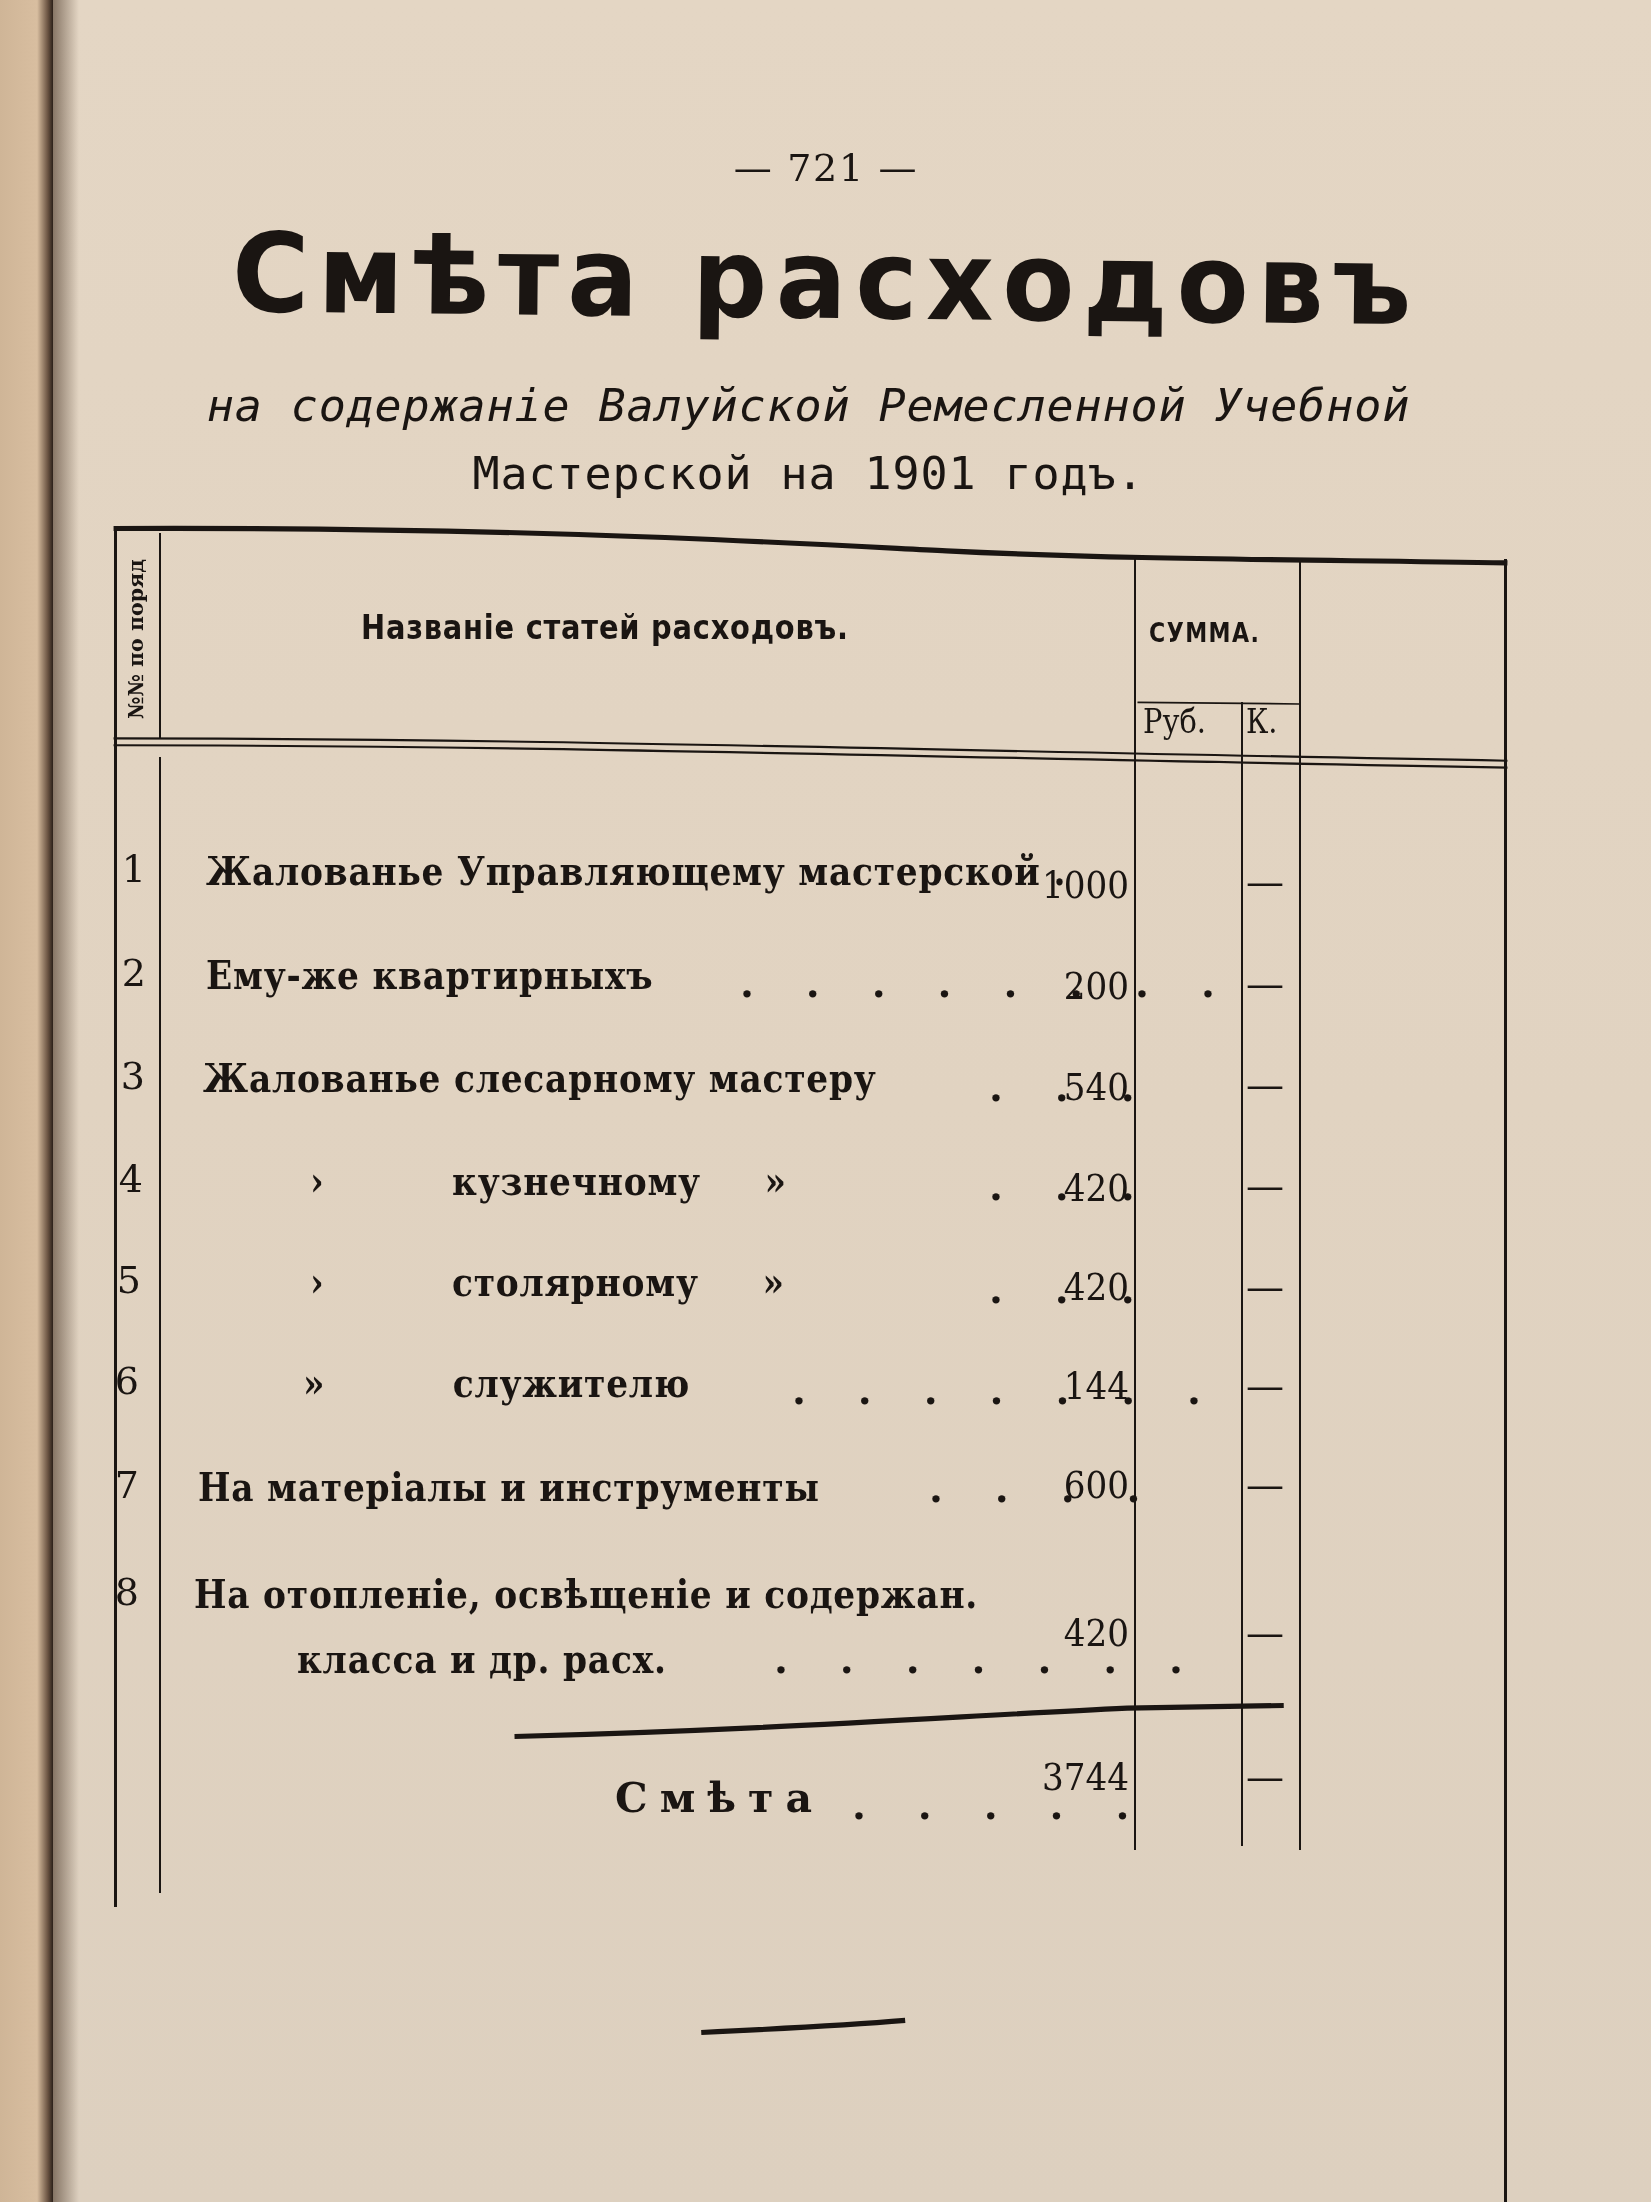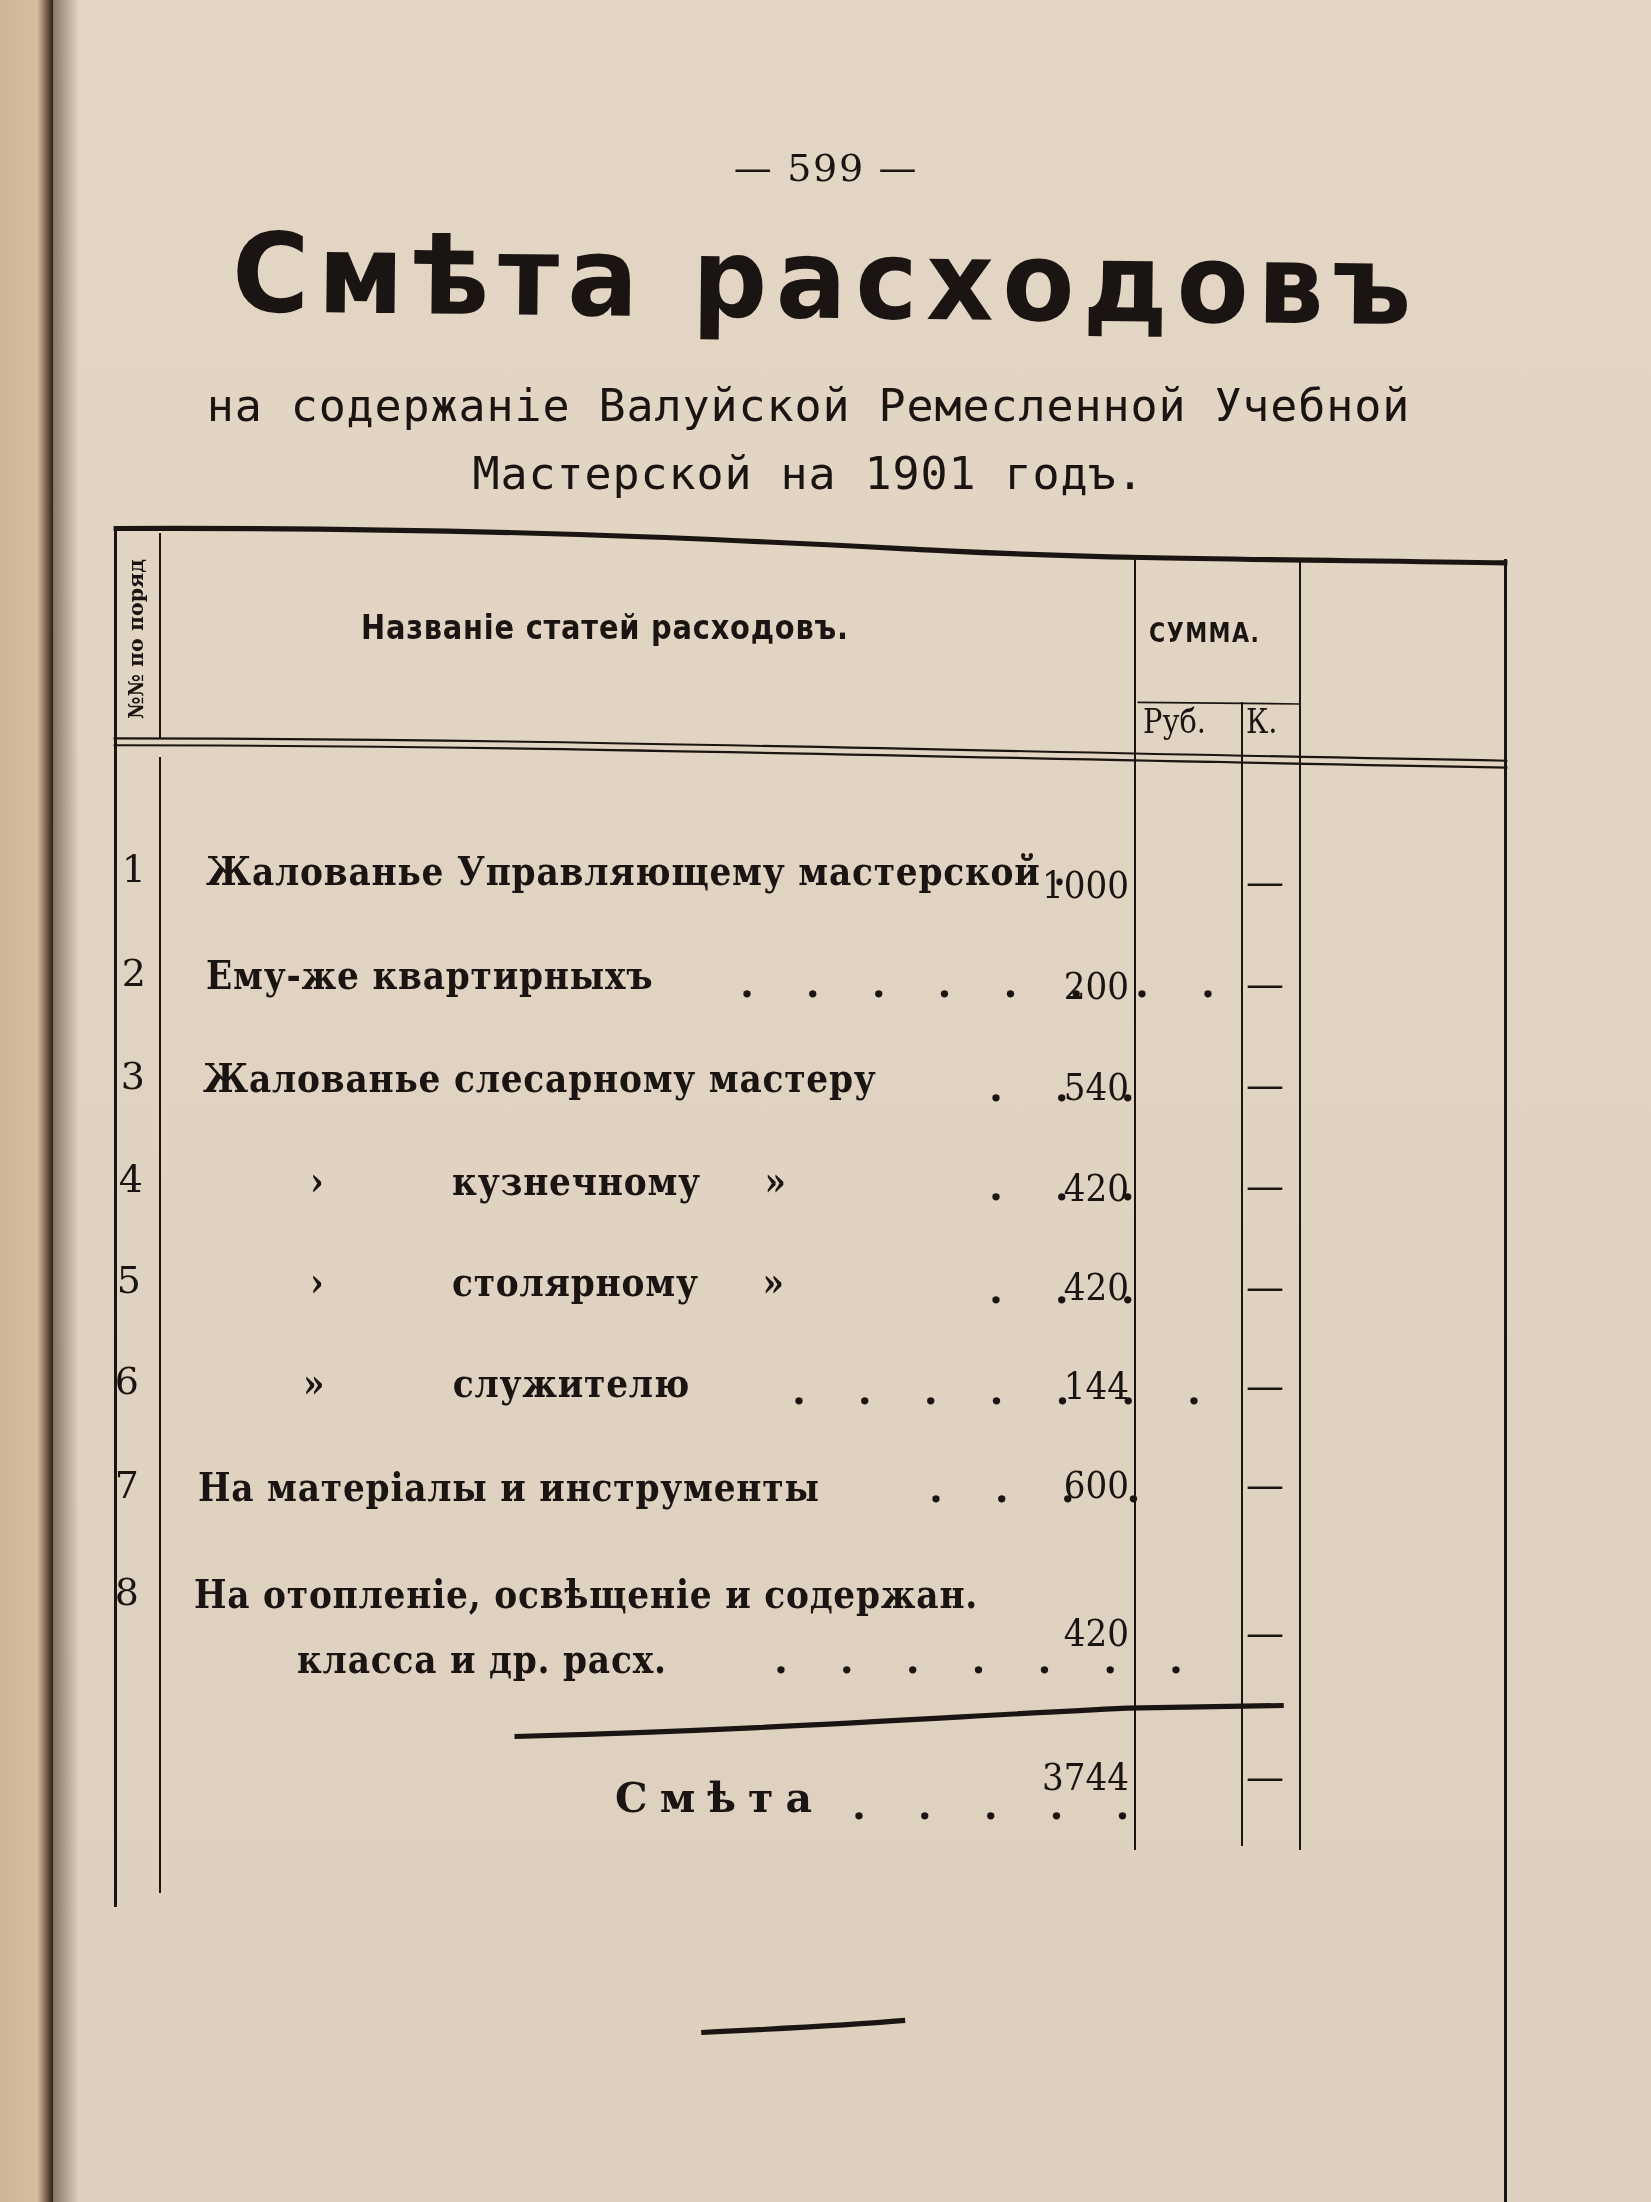--- a/index.html
+++ b/index.html
@@ -10,21 +10,21 @@
   .gutter-shadow { position:absolute; left:53px; top:0; width:26px; height:2203px;
                    background:linear-gradient(90deg,rgba(60,40,25,0.55),rgba(60,40,25,0)); }
   .paper { position:absolute; left:53px; top:0; right:0; bottom:0;
            background:linear-gradient(180deg,#e4d6c4 0%,#e1d3c1 50%,#ddd0bf 100%); }
   .abs { position:absolute; }
   .page-number { left:0; width:1652px; top:146px; text-align:center; font-size:38px; letter-spacing:1.7px; }
   .title { left:0; width:1652px; top:219px; text-align:center; font-family:"DejaVu Sans", sans-serif;
            font-weight:bold; font-size:105px; letter-spacing:8.6px; transform:scaleY(1.05) rotate(0.6deg); }
   .subtitle { left:120px; width:1377px; text-align:center; font-family:"DejaVu Sans Mono", monospace;
               font-size:45px; letter-spacing:0.9px; }
-  .sub1 { top:379px; }
+  .sub1 { top:379px;font-style:italic; }
   .sub2 { top:447px; }
   .vline { position:absolute; background:#1a1512; width:2.6px; }
   .thin { width:1.7px; }
   .col-header-vertical { left:114px; top:538px; width:52px; height:181px; }
   .col-header-vertical span { position:absolute; left:0; top:0; width:181px; transform-origin:0 0;
         transform:translate(10.3px,181px) rotate(-90deg); font-size:20.6px; font-weight:bold; white-space:nowrap; }
   .hdr-name { left:361px; top:607px; font-family:"DejaVu Sans", sans-serif; font-weight:bold; font-size:34px;
               transform:scaleX(0.85); transform-origin:left; letter-spacing:0.9px; }
   .hdr-sum { left:1149px; top:618px; font-family:"DejaVu Sans", sans-serif; font-weight:bold; font-size:26px;
              transform:scaleX(0.85); transform-origin:left; letter-spacing:1.7px; }
@@ -38,21 +38,21 @@
   .row-kop { position:absolute; font-size:38px; }
   .total-label { position:absolute; font-size:41px; font-weight:bold; letter-spacing:12px; }
 </style>
 </head>
 <body>
 
 <div class="left-page"></div>
 <div class="paper"></div>
 <div class="gutter-shadow"></div>
 
-<div class="abs page-number">— 599 —</div>
+<div class="abs page-number">— 721 —</div>
 <div class="abs title">Смѣта расходовъ</div>
 <div class="abs subtitle sub1">на содержанiе Валуйской Ремесленной Учебной</div>
 <div class="abs subtitle sub2">Мастерской на 1901 годъ.</div>
 
 <svg class="abs" style="left:0;top:0" width="1652" height="2203" viewBox="0 0 1920 2560">
   <path d="M132 614 C 600 612, 900 630, 1100 640 S 1500 650, 1752 654" stroke="#1a1512" stroke-width="6" fill="none"></path>
   <path d="M132 858 C 600 858, 1000 870, 1752 884" stroke="#1a1512" stroke-width="2.5" fill="none"></path>
   <path d="M132 866 C 600 866, 1000 878, 1752 892" stroke="#1a1512" stroke-width="2.5" fill="none"></path>
   <line x1="1322" y1="816" x2="1510" y2="818" stroke="#1a1512" stroke-width="2"></line>
   <path d="M598 2018 C 900 2010, 1100 1995, 1310 1985 L 1492 1982" stroke="#1a1512" stroke-width="6" fill="none"></path>

